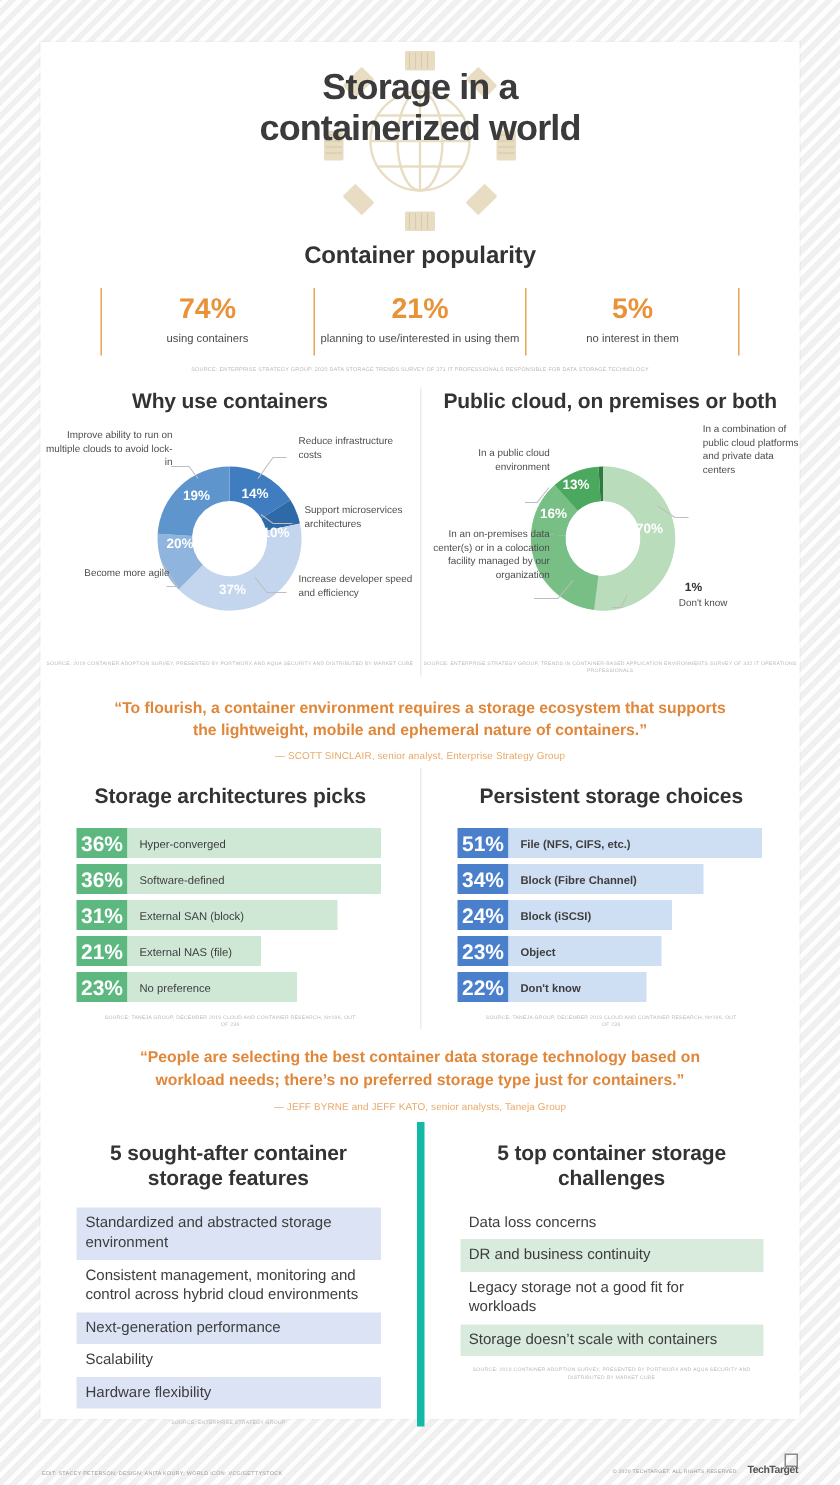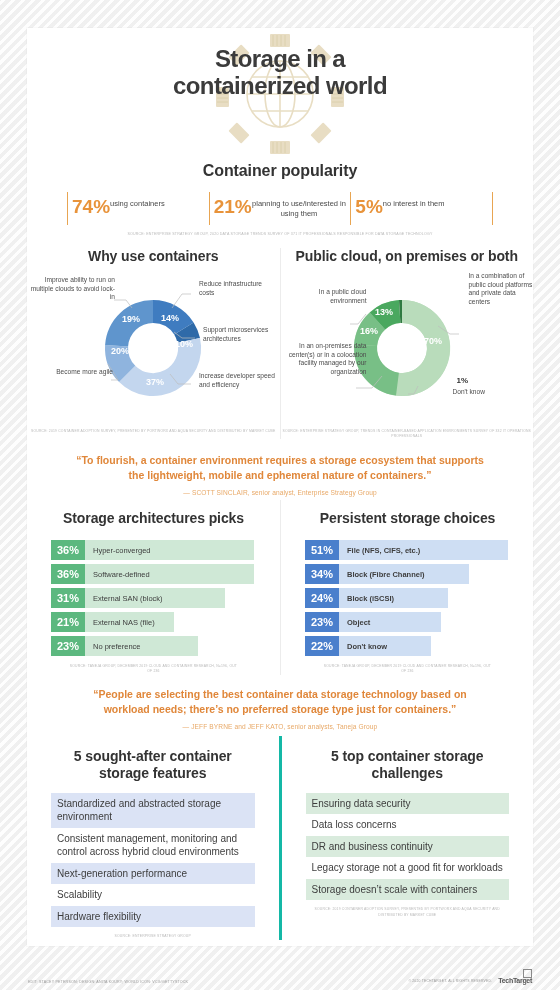--- a/index.html
+++ b/index.html
@@ -51,21 +51,21 @@
   
   .stats-wrap{margin-top:6px;}
   .stats{
     display:flex;justify-content:center;align-items:stretch;
     margin-top:12px;padding:0 40px;
   }
   .stat{
     flex:1;text-align:center;
     padding:4px 4px 6px;
     border-right:1px solid #e8a552;
-    display:flex;flex-direction:row;justify-content:flex-start;
+    display:flex;flex-direction:column;justify-content:flex-start;
   }
   .stat:first-child{border-left:1px solid #e8a552;}
   .stat-num{font-size:19px;font-weight:bold;color:#e8933a;line-height:1.15;}
   .stat-lbl{font-size:7.5px;color:#4a4a4a;margin-top:3px;line-height:1.35;}
   .src{
     text-align:center;color:#b9b9b9;
     font-size:3.6px;letter-spacing:.18px;
     line-height:1.5;margin-top:7px;
     text-transform:uppercase;
     transform:scale(1);
@@ -101,36 +101,36 @@
   .bars-row{display:flex;margin-top:4px;}
   .bars-col{width:253px;position:relative;}
   .bars-col.left{border-right:1px solid #ececec;}
   .bars{padding:14px 26px 0 24px;}
   .bar{
     display:flex;align-items:stretch;height:20px;margin-bottom:4px;
   }
   .bar-pct{
     width:34px;flex:0 0 34px;
     display:flex;align-items:center;justify-content:center;
-    font-size:11px;font-weight:bold;color:#fff;
+    font-size:14px;font-weight:bold;color:#fff;
   }
   .bar-fill{
     display:flex;align-items:center;
     padding-left:8px;font-size:7.5px;color:#3d3d3d;
     white-space:nowrap;
   }
   .g .bar-pct{background:#5cb87f;}
   .g .bar-fill{background:#cfe8d6;}
   .b .bar-pct{background:#4a7fcc;}
   .b .bar-fill{background:#cedef3;font-weight:bold;}
 
   
   .lists-row{display:flex;margin-top:6px;}
   .lists-col{width:253px;position:relative;}
-  .lists-col.left{border-right:3px solid #14b8a6;}
+  .lists-col.left{border-right:5px solid #14b8a6;}
   .list{padding:10px 24px 0 24px;}
   .list-item{
     text-align:left;font-size:10px;color:#3d3d3d;
     padding:4px 6px;line-height:1.35;
   }
   .list-item.alt-blue{background:#dbe3f5;}
   .list-item.alt-green{background:#d9ebdd;}
 
   
   .footer{
@@ -378,21 +378,20 @@
       </div>
       <div class="src s2" style="margin-top:7px;">SOURCE: ENTERPRISE STRATEGY GROUP</div>
     </div>
 
     <div class="lists-col">
       <div class="sec-title big two-line" style="margin-top:12px;">
         <div>5 top container storage</div>
         <div>challenges</div>
       </div>
       <div class="list">
-        <div class="list-item alt-green">Ensuring data security</div>
         <div class="list-item">Data loss concerns</div>
         <div class="list-item alt-green">DR and business continuity</div>
         <div class="list-item">Legacy storage not a good fit for workloads</div>
         <div class="list-item alt-green">Storage doesn’t scale with containers</div>
       </div>
       <div class="src s2" style="margin-top:7px;padding:0 22px;">SOURCE: 2019 CONTAINER ADOPTION SURVEY, PRESENTED BY PORTWORX AND AQUA SECURITY AND DISTRIBUTED BY MARKET CUBE</div>
     </div>
   </div>
 </div>
 

